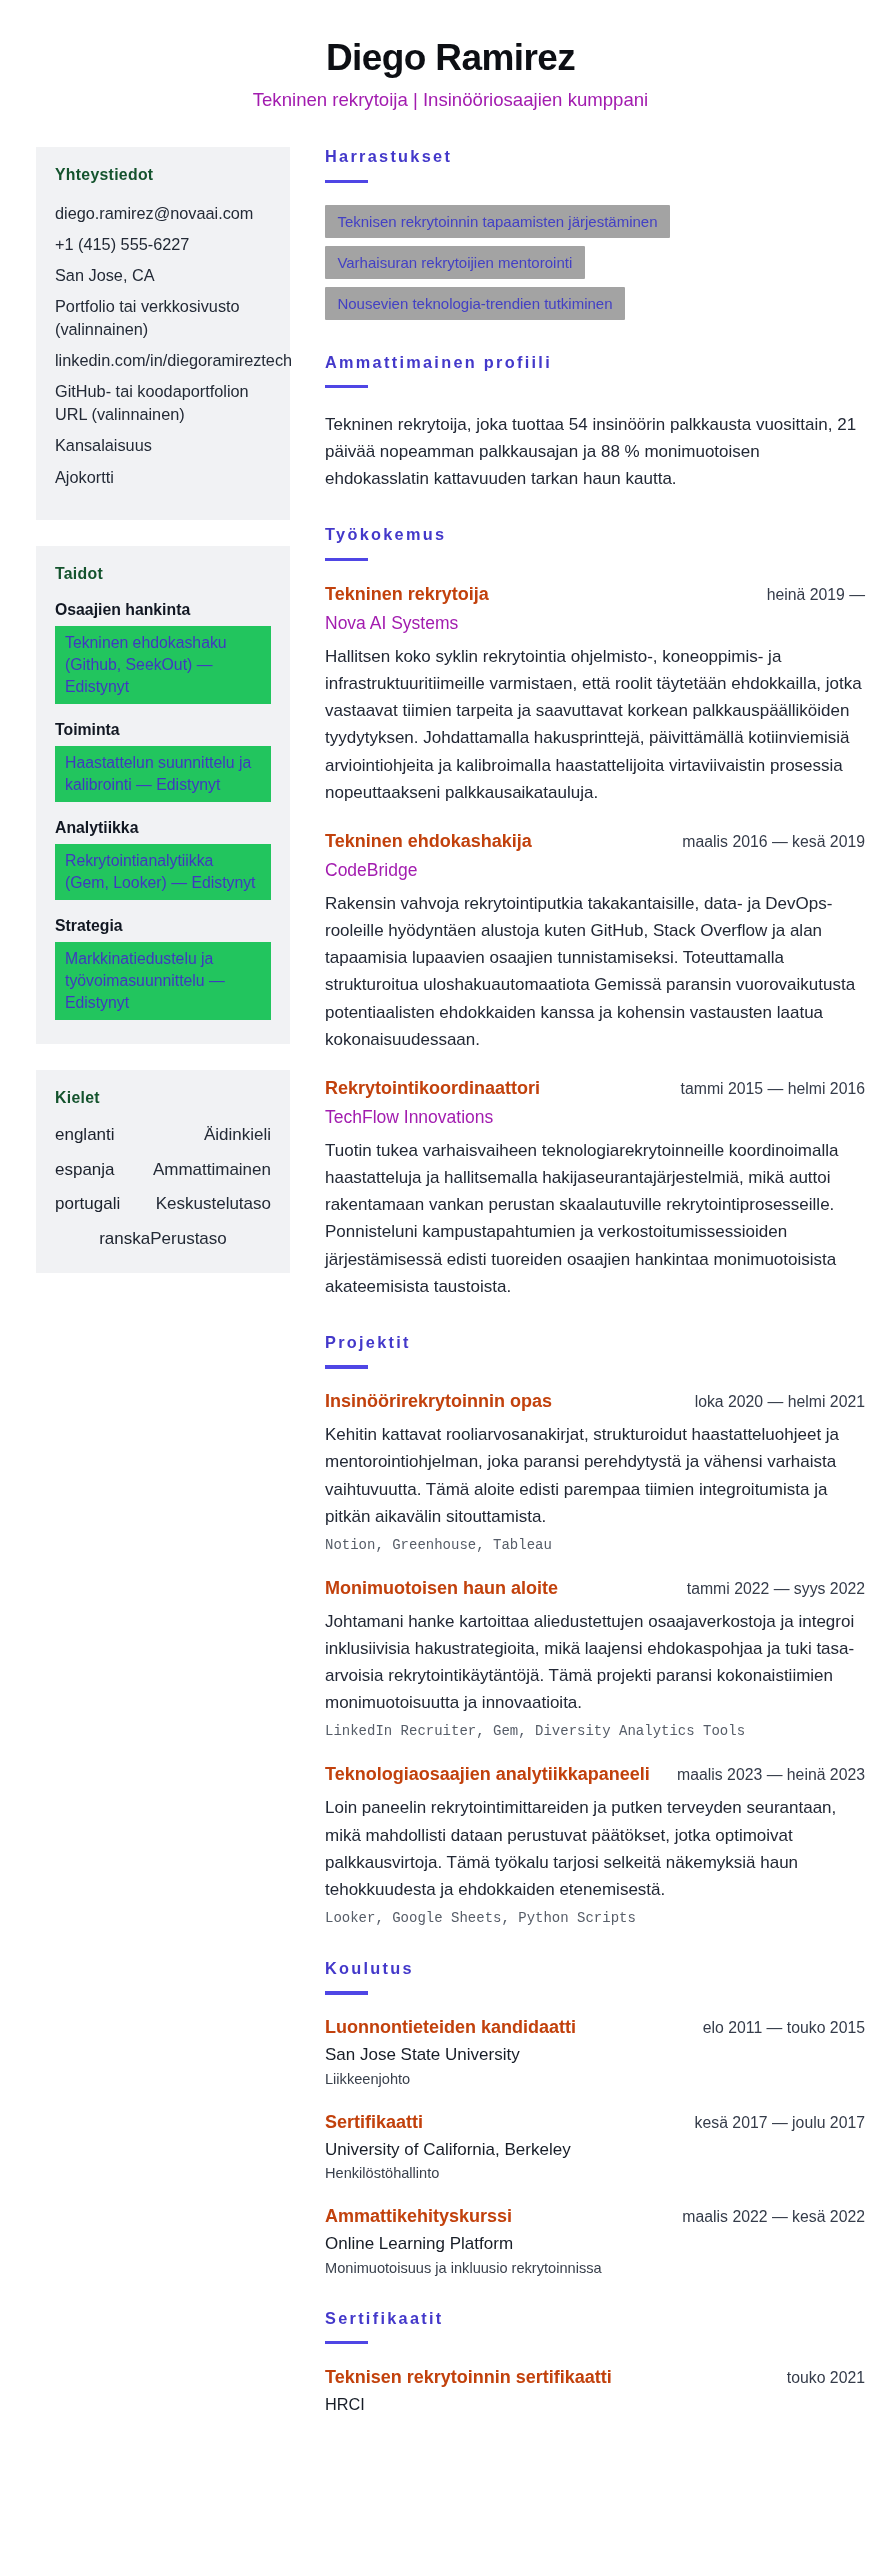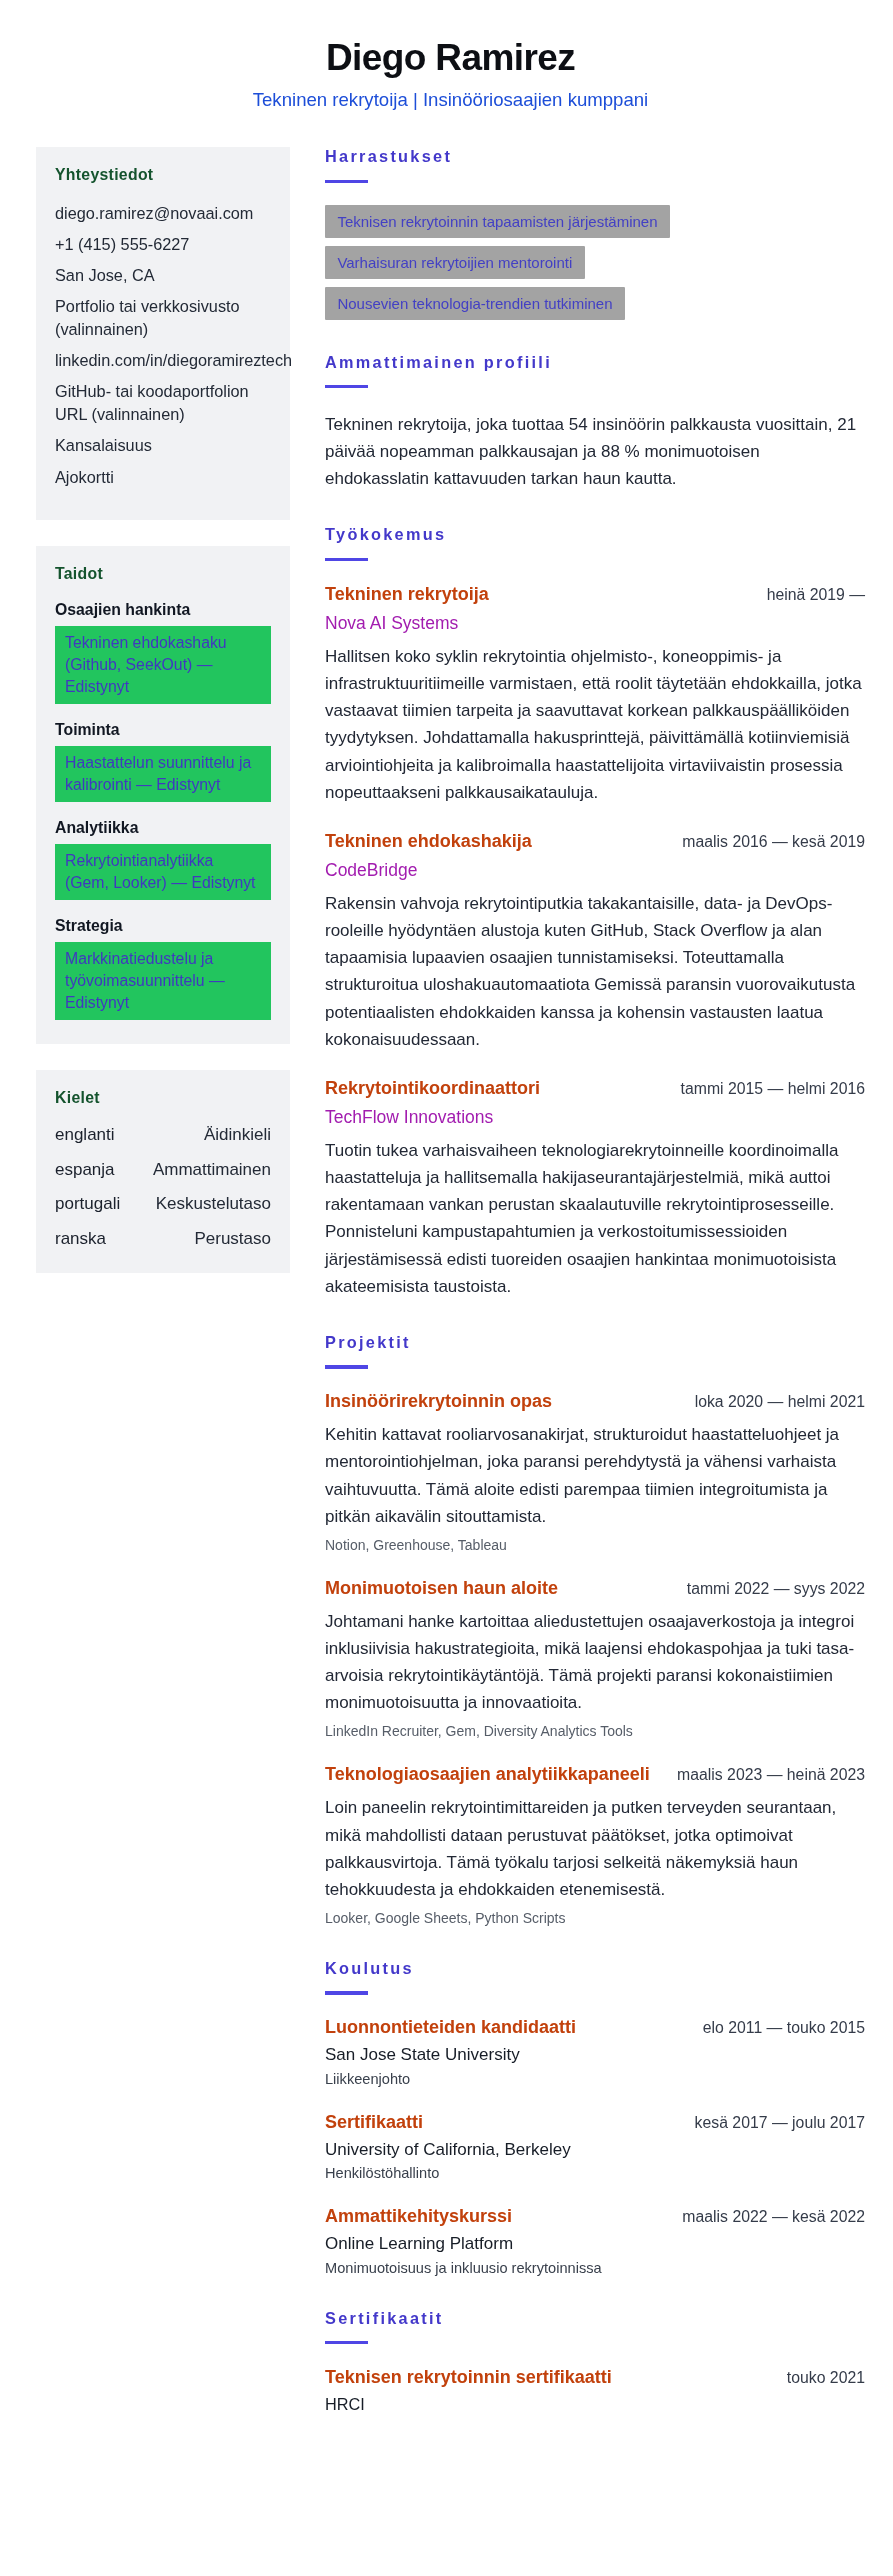--- a/index.html
+++ b/index.html
@@ -7,56 +7,56 @@
   body {
     width:894px; min-height:2576px;
     font-family:"Liberation Sans","DejaVu Sans",sans-serif;
     color:#1f2530;
   }
   .page { padding:37px 29px 34px 36px; }
 
   
   .header { text-align:center; margin-bottom:36px; }
   .name { font-size:37px; font-weight:800; color:#0d0f14; letter-spacing:-0.6px; }
-  .subtitle { font-size:18.6px; color:#1d4ed8; margin-top:10px; }
+  .subtitle { font-size:18.6px; color:#a21caf; margin-top:10px; }
 
   
   .columns { display:flex; align-items:flex-start; gap:35px; }
   .sidebar { width:254px; flex:none; display:flex; flex-direction:column; gap:26px; }
   .main { flex:1; min-width:0; }
 
   
   .side-box { background:#f1f2f4; padding:19px 19px 23.6px; }
   .side-title { font-size:15.8px; font-weight:700; color:#14532d; margin-bottom:18px; letter-spacing:0.3px; }
   .contact-item { font-size:16.3px; line-height:1.42; color:#232a36; margin-bottom:7.9px; }
   .contact-item.nowrap { white-space:nowrap; }
 
   .skill-cat { font-size:15.8px; font-weight:700; color:#111722; margin:17px 0 6.8px; }
   .skill-cat:first-of-type { margin-top:0; }
   .skill-box { background:#22c55e; color:#4038c0; font-size:15.8px; line-height:1.4; padding:6px 10px; }
 
   .lang-row { display:flex; justify-content:space-between; align-items:baseline; font-size:17px; margin-bottom:14.6px; }
-  .lang-row:last-child { margin-bottom:1px; }
+  .lang-row:last-child { margin-bottom:1px;justify-content:center; }
   .lang-name { color:#1b212c; }
   .lang-level { color:#232a36; }
 
   
   .section { margin-bottom:33px; }
   .sec-title { font-size:16.3px; font-weight:700; color:#4338ca; letter-spacing:2.3px; }
   .sec-rule { width:43px; height:3.4px; background:#4f46e5; margin:13.5px 0 22.5px; border:none; }
 
   .tag { width:fit-content; background:#a3a3a3; color:#4340c4; font-size:15px; padding:7.9px 12.4px; margin-bottom:7.9px; border-radius:1.1px; }
 
   .entry { margin-bottom:25px; }
   .entry-head { display:flex; justify-content:space-between; align-items:baseline; }
   .entry-title { font-size:18px; font-weight:700; color:#c2410c; }
   .entry-dates { font-size:15.8px; color:#343b49; white-space:nowrap; margin-left:15.8px; }
   .company { font-size:17.5px; color:#a21caf; margin-top:7.9px; }
   .entry-body { font-size:17px; line-height:1.6; color:#222835; margin-top:9px; }
-  .tools { font-size:14px; color:#565d68; margin-top:6.8px; }
+  .tools { font-size:14px; color:#565d68; margin-top:6.8px;font-family:Liberation Mono, monospace; }
 
   .edu-school { font-size:17px; color:#171d27; margin-top:6.8px; }
   .edu-field { font-size:14.6px; color:#39404c; margin-top:5.6px; }
   .cert-issuer { font-size:16.3px; color:#171d27; margin-top:6.8px; }
 </style>
 </head>
 <body>
 
 <div class="page">
 

